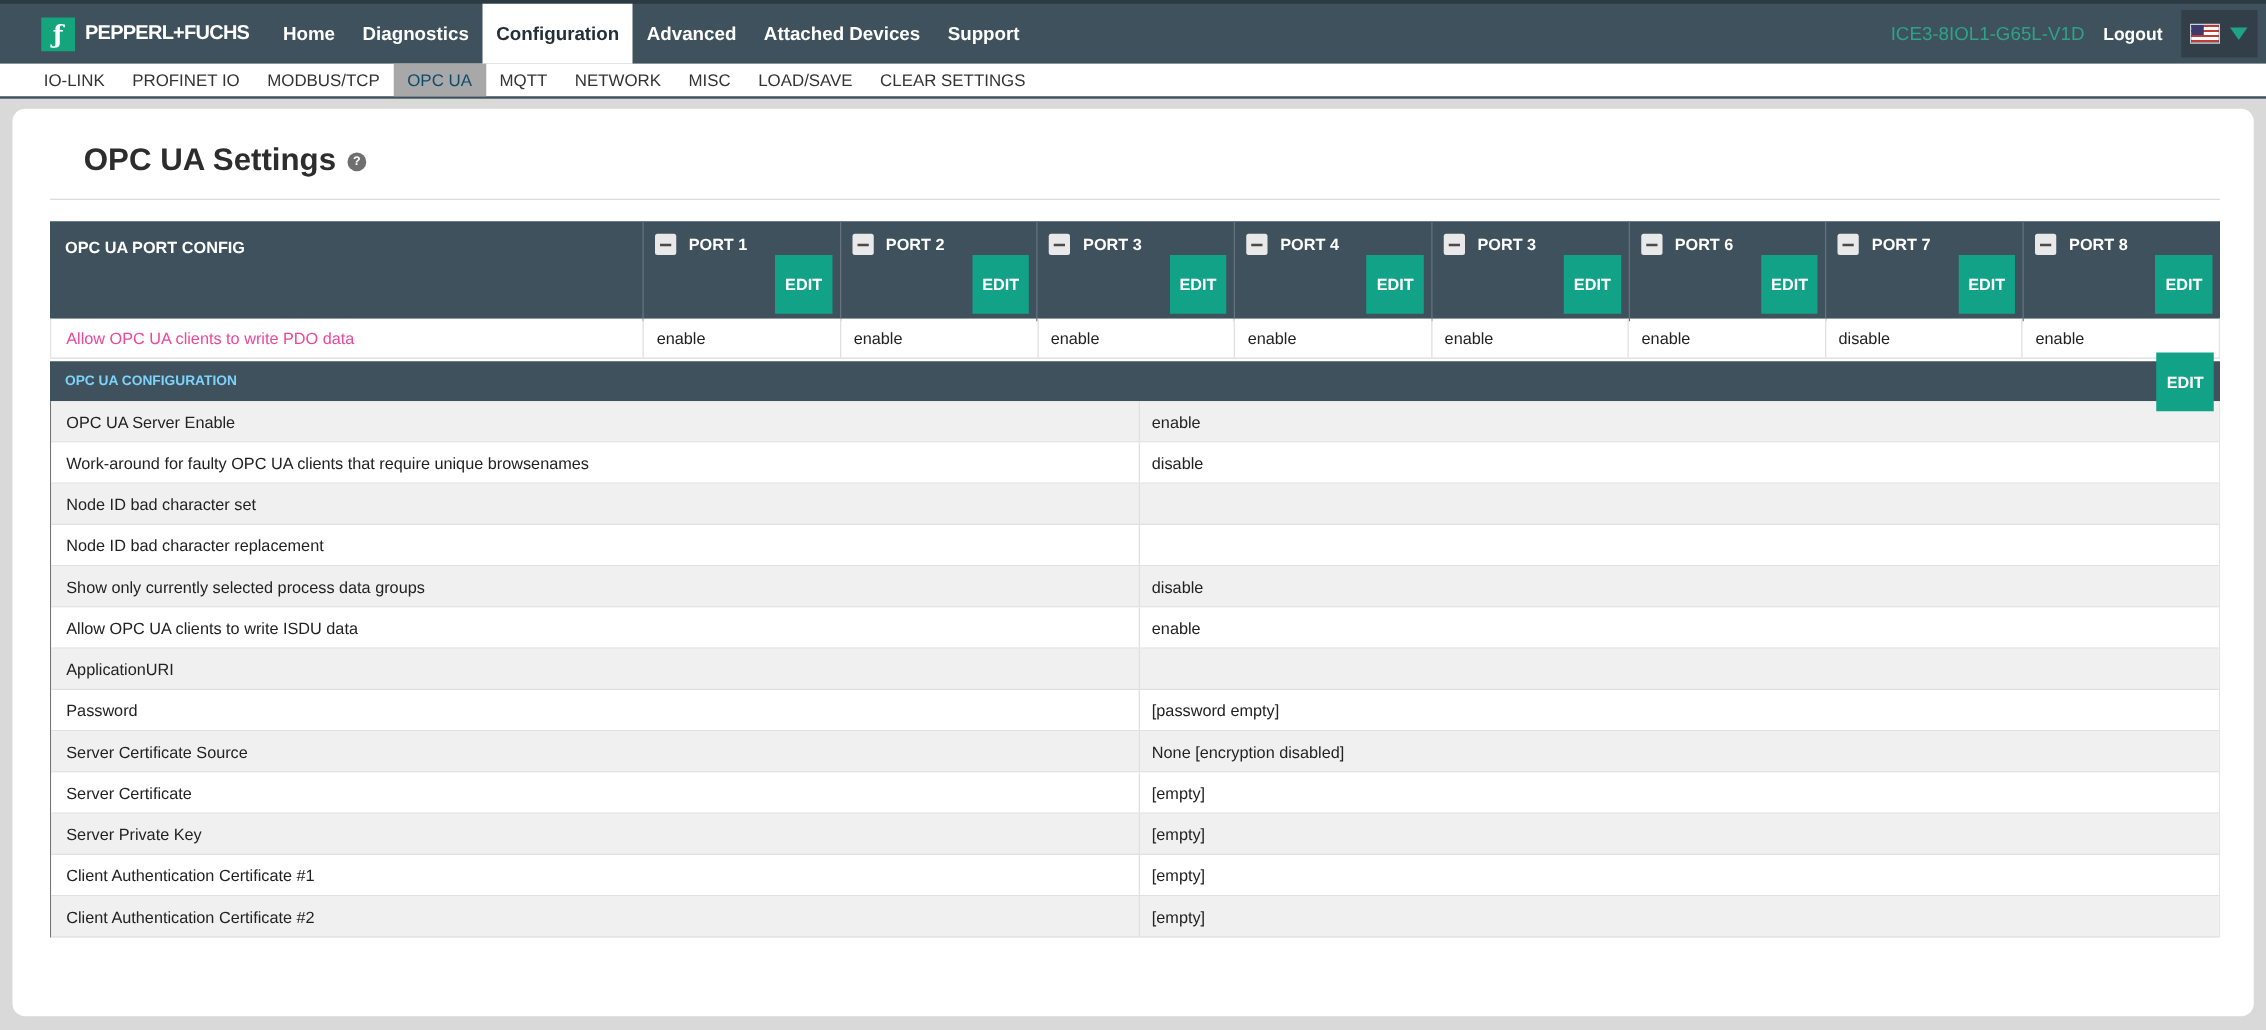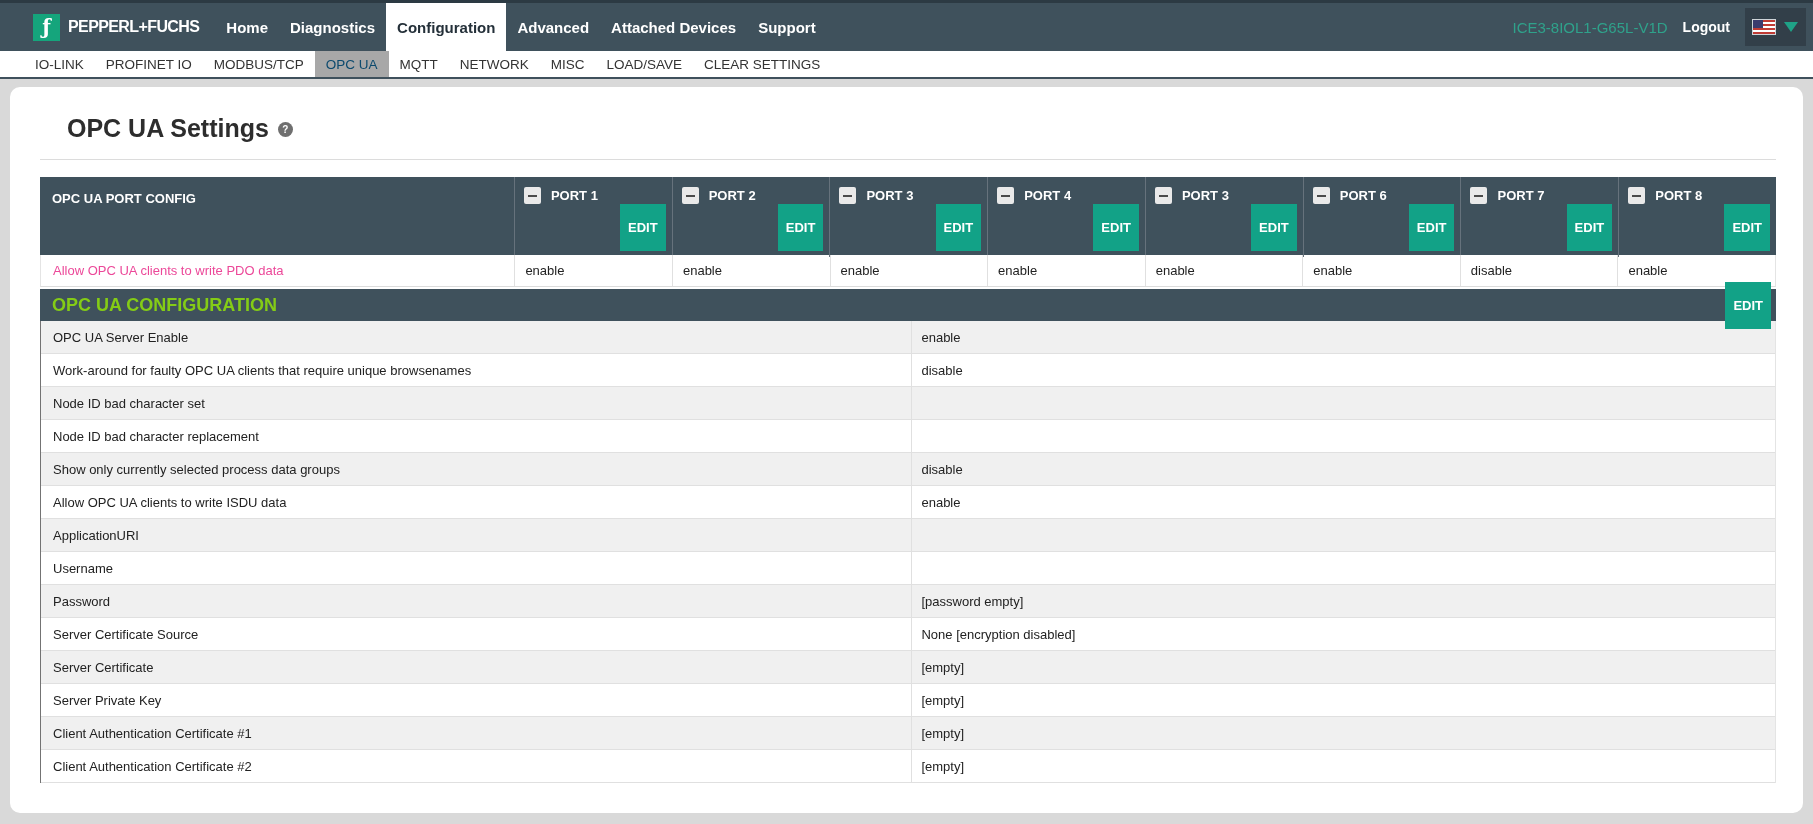--- a/index.html
+++ b/index.html
@@ -111,21 +111,21 @@
   .pdo-val {
     display:flex; align-items:center; padding-left:10px;
     font-size:13px; color:#222; border-left:1px solid #e0e0e0;
   }
 
   
   .cfg-header {
     margin-top:2px; background:#3f515c; height:32px;
     display:flex; align-items:center; justify-content:space-between; padding:0 5px 0 12px;
   }
-  .cfg-title { color:#84cc16; font-weight:700; font-size:18px; }
+  .cfg-title { color:#7dd3fc; font-weight:700; font-size:11px; }
   .cfg-rows { border-left:1px solid #737373; border-right:1px solid #e4e4e4; }
   .cfg-row {
     display:grid; grid-template-columns:50.2% 1fr;
     height:33px; border-bottom:1px solid #e0e0e0; background:#fff;
   }
   .cfg-row:nth-child(odd) { background:#f0f0f0; } 
   .cfg-label { display:flex; align-items:center; padding-left:12px; font-size:13px; color:#222; }
   .cfg-value { display:flex; align-items:center; padding-left:9px; font-size:13px; color:#222; border-left:1px solid #e0e0e0; }
 </style>
 </head>
@@ -361,24 +361,20 @@
               <div class="cfg-label">Allow OPC UA clients to write ISDU data</div>
               <div class="cfg-value">enable</div>
             </div>
 
 
             <div class="cfg-row">
               <div class="cfg-label">ApplicationURI</div>
               <div class="cfg-value"></div>
             </div>
 
-            <div class="cfg-row">
-              <div class="cfg-label">Username</div>
-              <div class="cfg-value"></div>
-            </div>
 
             <div class="cfg-row">
               <div class="cfg-label">Password</div>
               <div class="cfg-value">[password empty]</div>
             </div>
 
             <div class="cfg-row">
               <div class="cfg-label">Server Certificate Source</div>
               <div class="cfg-value">None [encryption disabled]</div>
             </div>

